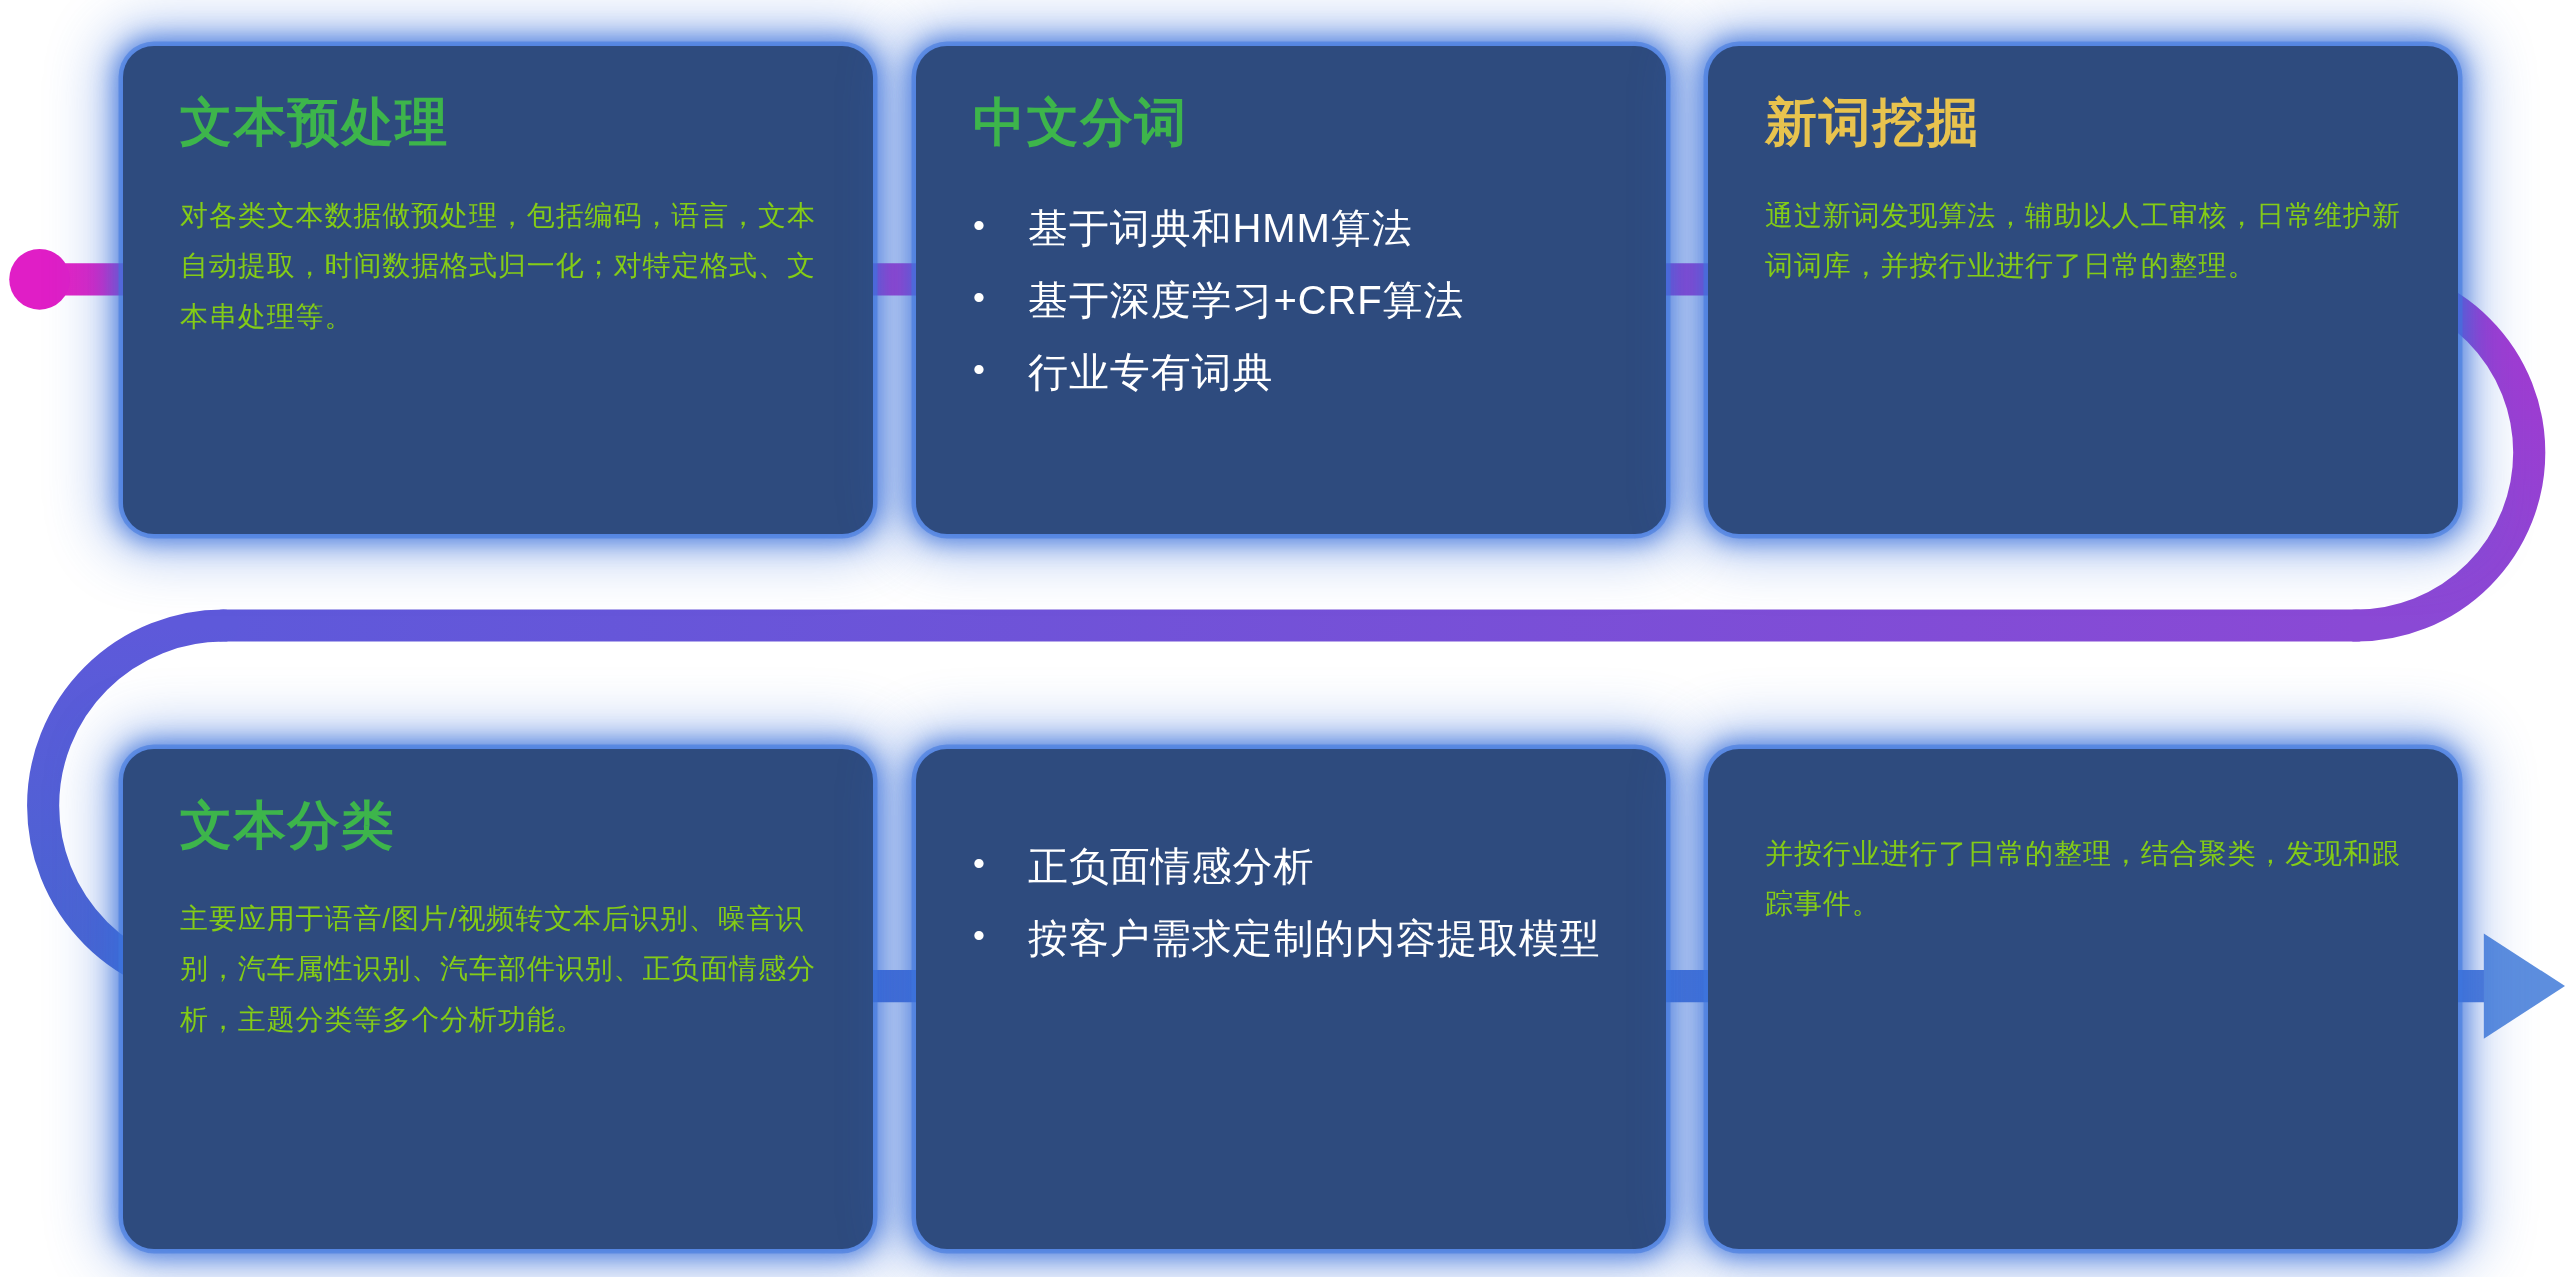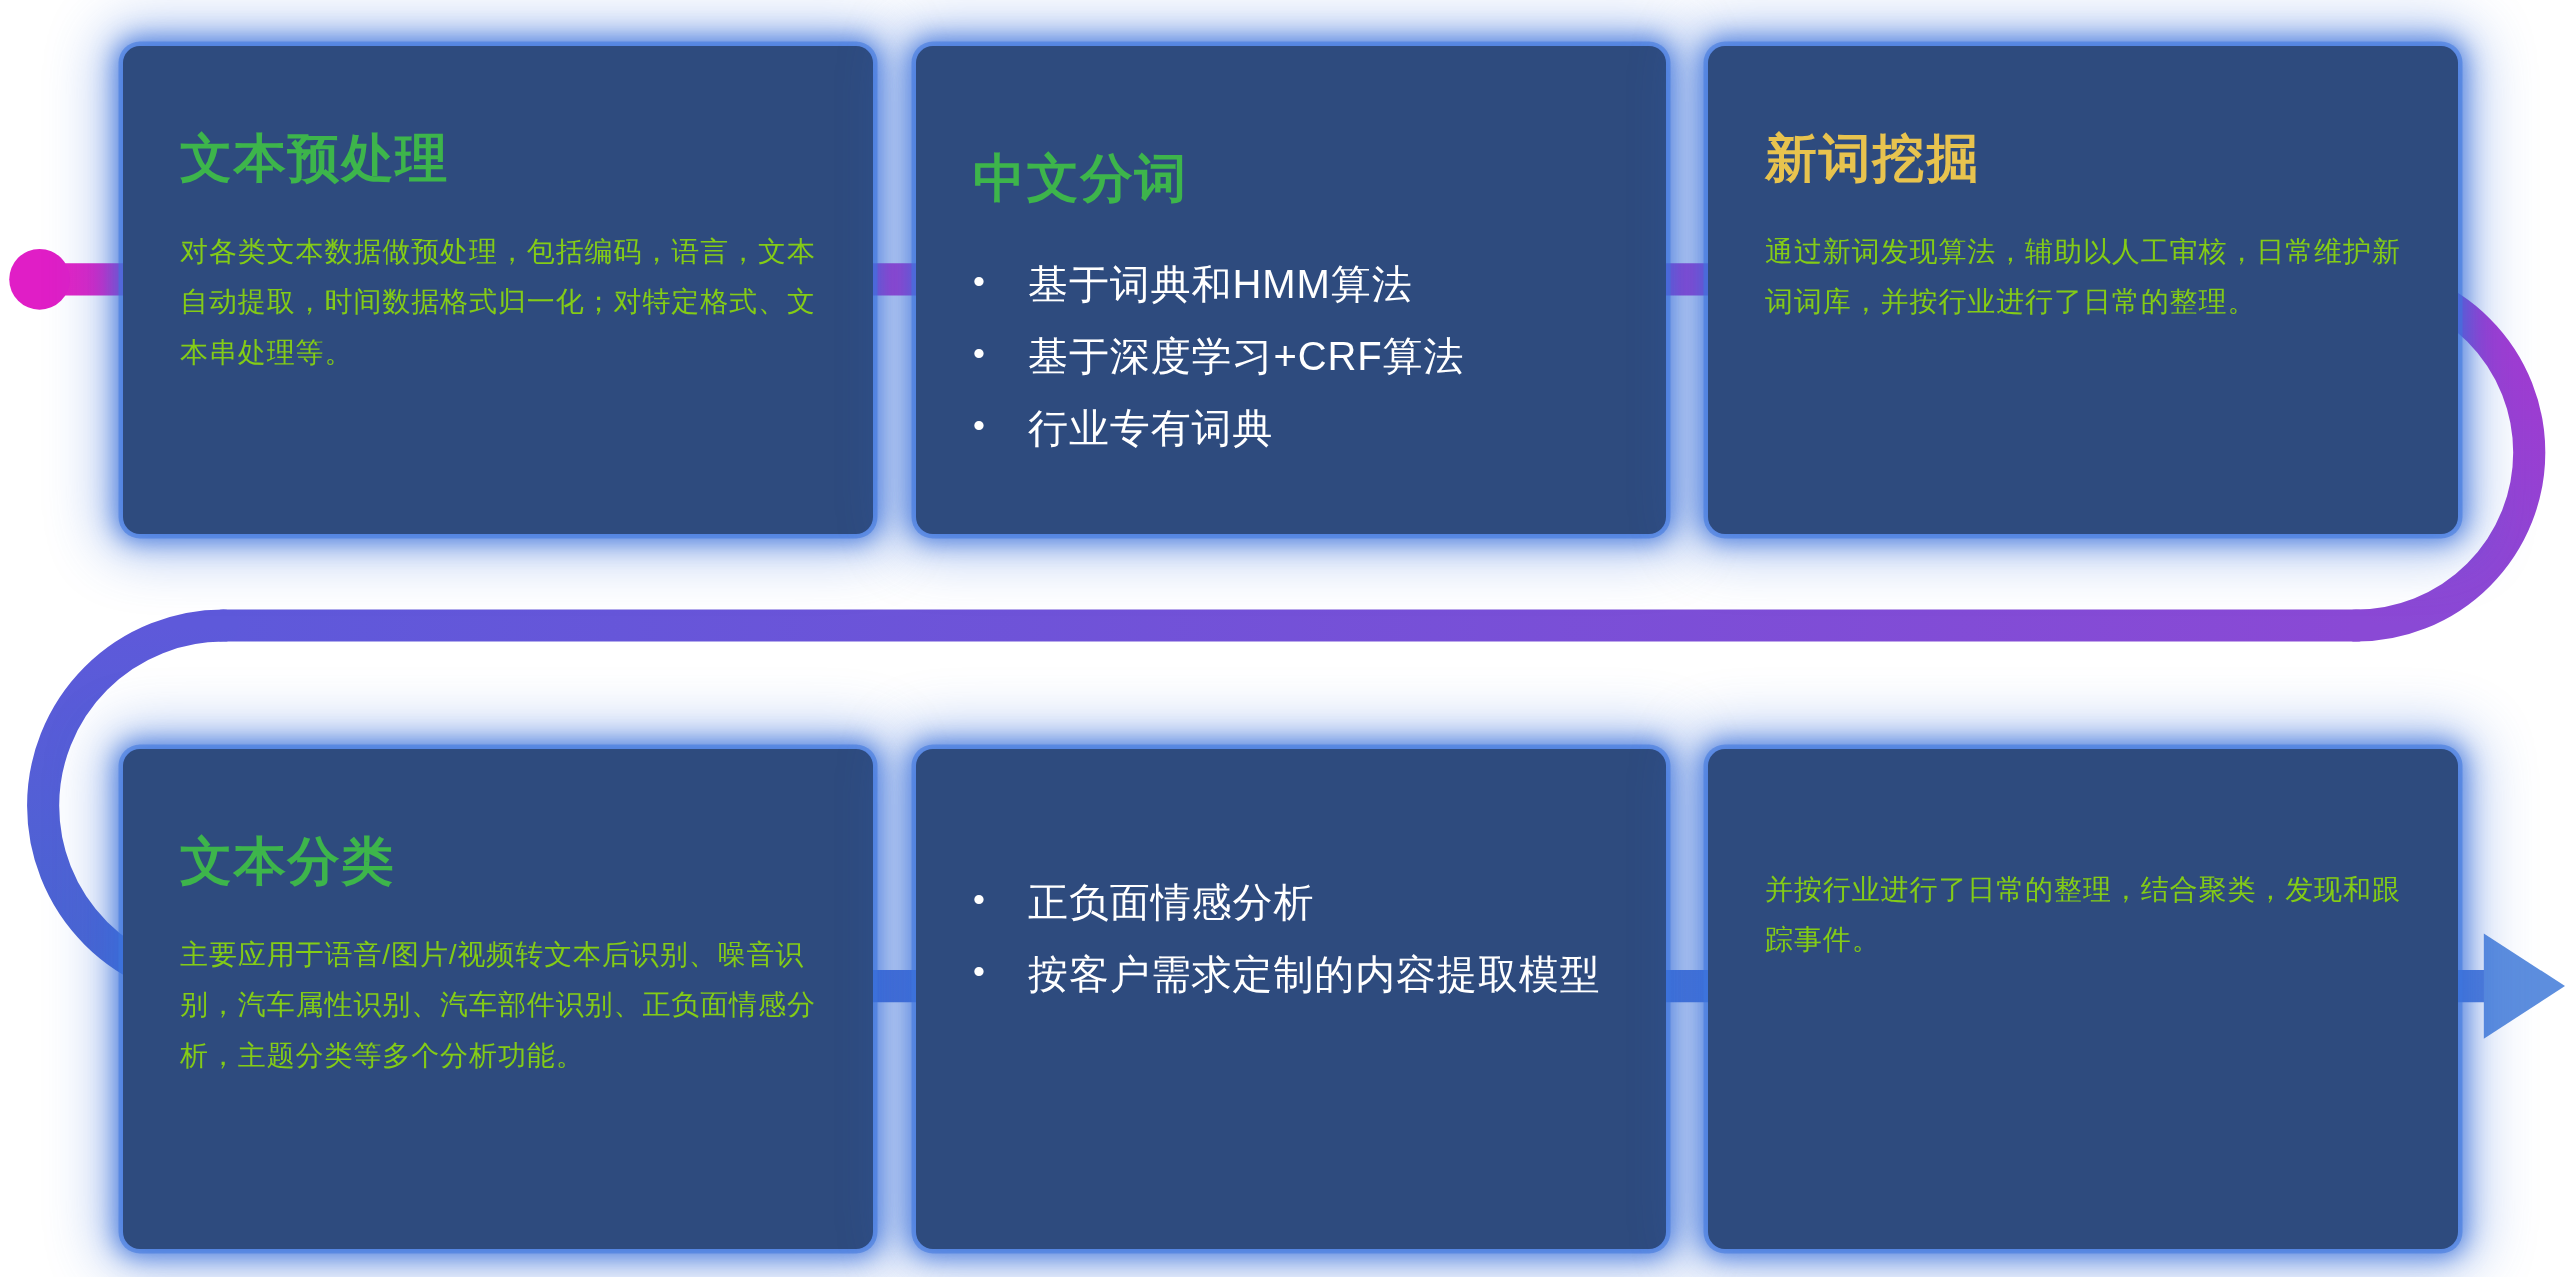--- a/index.html
+++ b/index.html
@@ -9,23 +9,23 @@
     font-family:"Liberation Sans","DejaVu Sans",sans-serif;
     overflow:hidden;
     position:relative;
   }
   .stage{position:absolute;inset:0;width:2576px;height:1277px;}
   .connector-svg{position:absolute;left:0;top:0;z-index:0;}
   .card{
     position:absolute;
     z-index:2;
     background:#2e4b7e;
-    border-radius:17px;
+    border-radius:31px;
     box-sizing:border-box;
-    padding:80px 57px;
+    padding:44px 57px;
     box-shadow:
       0 0 0 4.5px rgba(62,118,222,0.55),
       0 0 23px 8px rgba(55,110,218,0.80),
       0 0 54px 21.4px rgba(55,110,218,0.38);
   }
   .card-title{
     margin:0;
     font-size:52px;
     font-weight:700;
     letter-spacing:1.8px;
@@ -98,21 +98,21 @@
     <circle cx="44" cy="313" r="34" fill="#e01ec6"></circle>
     <polygon points="2783,1046 2874,1105 2783,1164" stroke-width="14" stroke-linejoin="round" fill="#5d8ede"></polygon>
   </svg>
 
   <section class="card" style="left:123px;top:46px;width:750px;height:488px">
     <h2 class="card-title" style="color: rgb(61, 181, 75);">文本预处理</h2>
     <p class="card-body">对各类文本数据做预处理，包括编码，语言，文本自动提取，时间数据格式归一化；对特定格式、文本串处理等。</p>
   </section>
 
   <section class="card" style="left:916px;top:46px;width:750px;height:488px">
-    <h2 class="card-title" style="color: rgb(61, 181, 75); margin-top: 20px;">中文分词</h2>
+    <h2 class="card-title" style="color: rgb(61, 181, 75);">中文分词</h2>
     <ul class="card-list">
       <li class="card-li">
         <span class="dot">•</span>
         <span class="li-text">基于词典和HMM算法</span>
       </li>
       <li class="card-li">
         <span class="dot">•</span>
         <span class="li-text">基于深度学习+CRF算法</span>
       </li>
       <li class="card-li">

